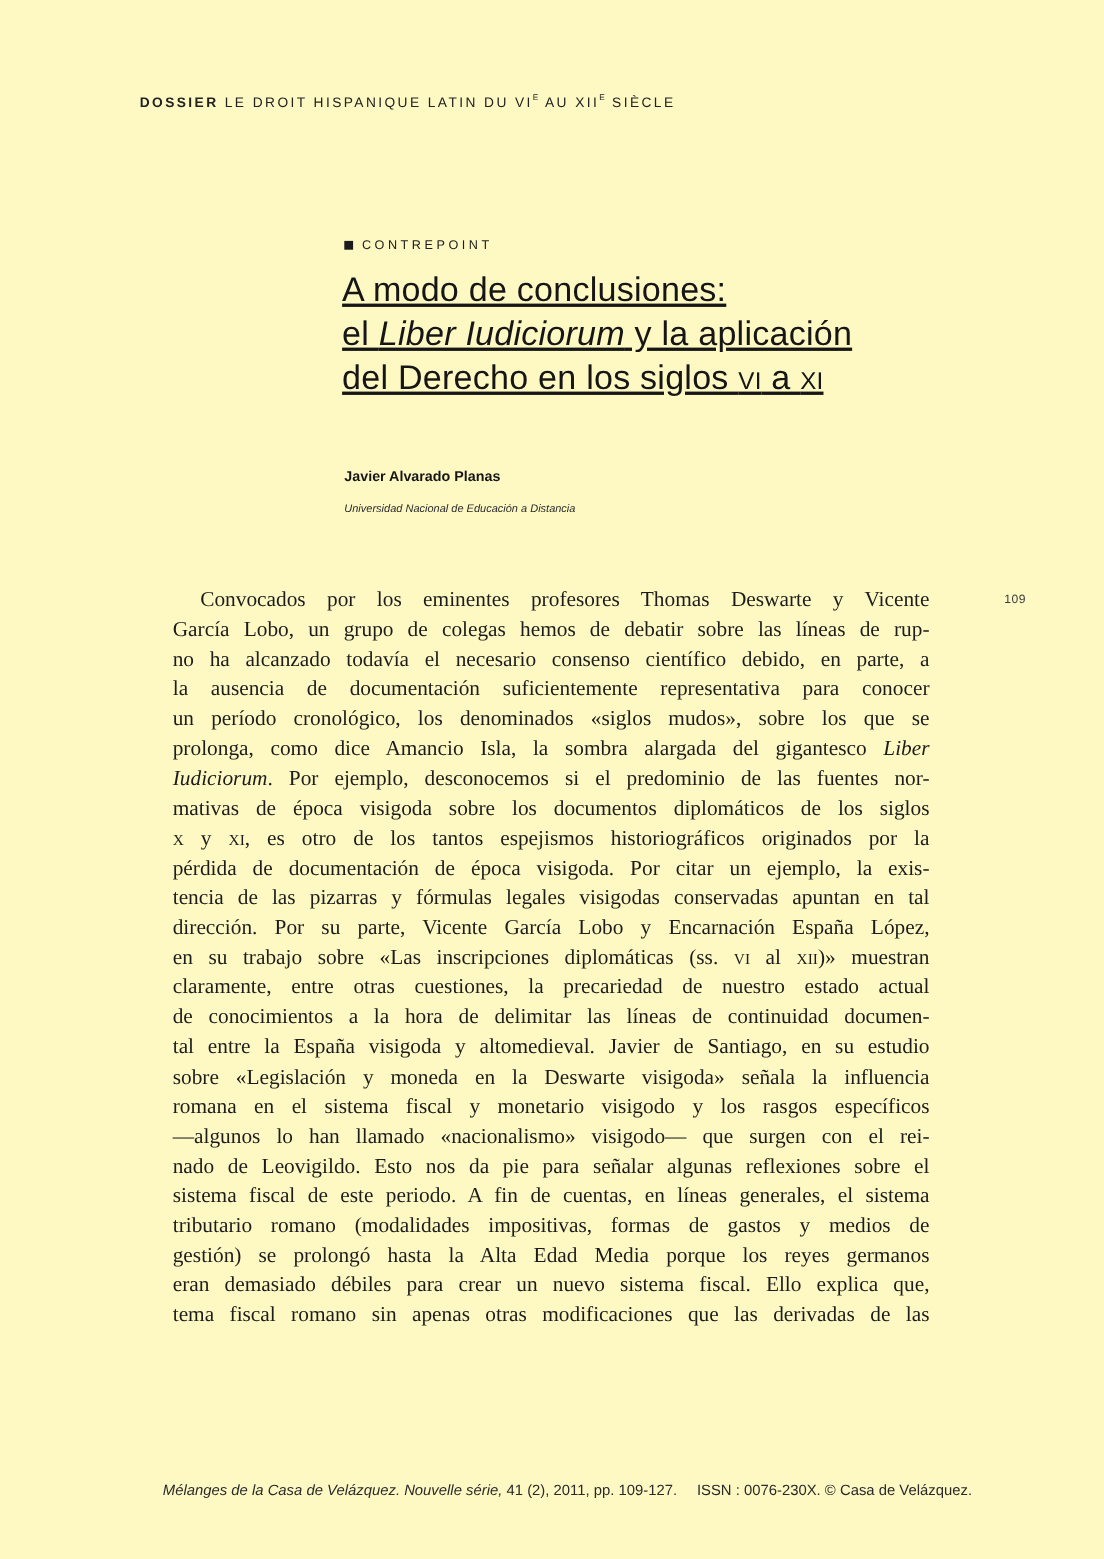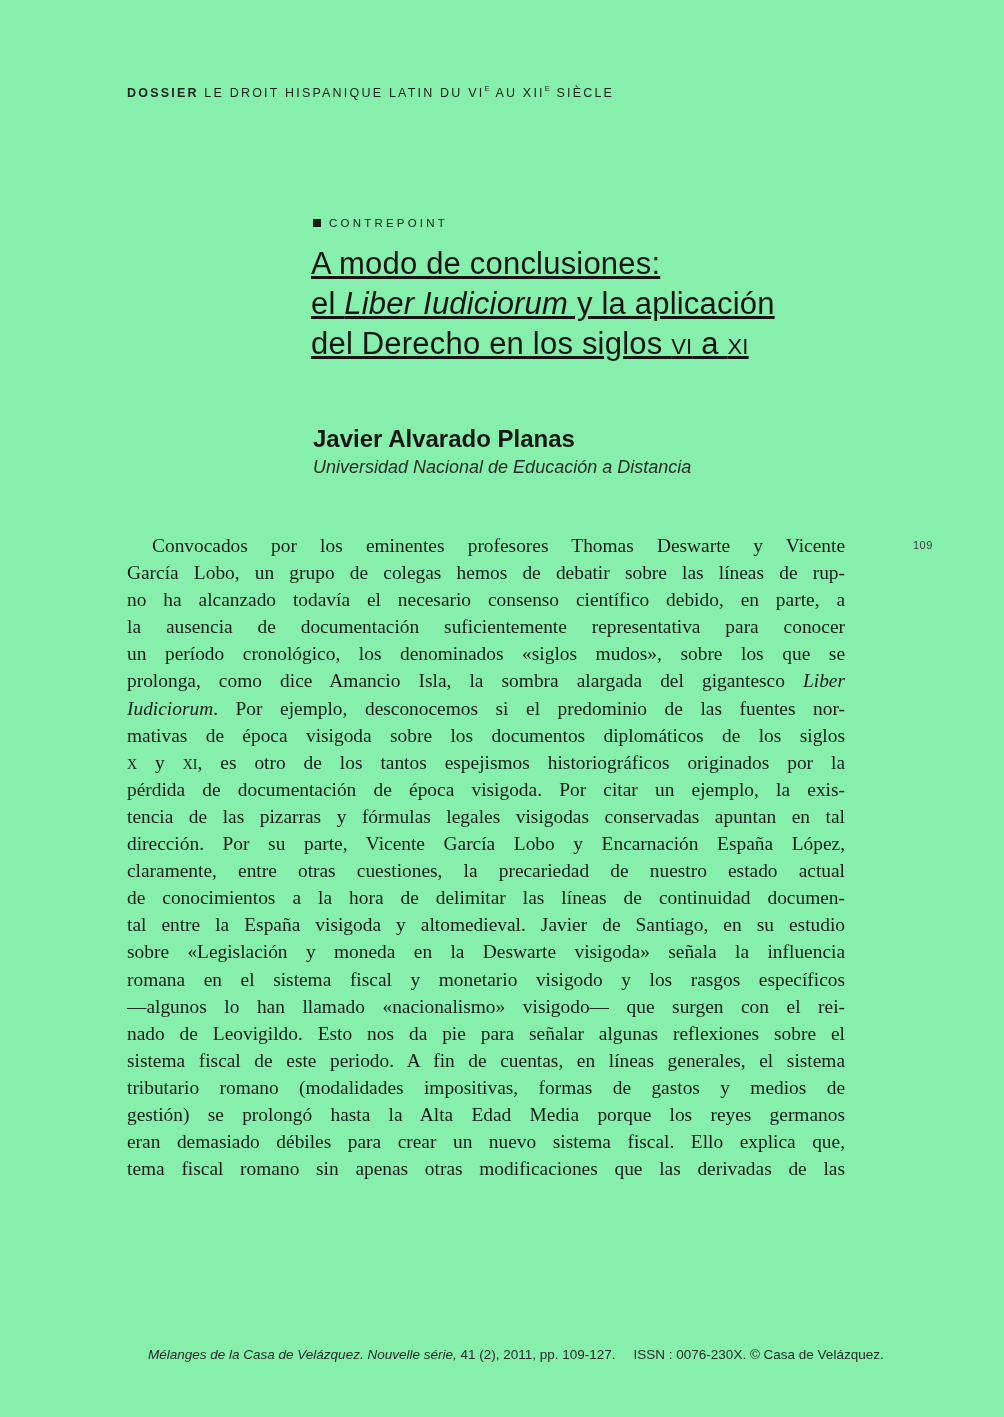--- a/index.html
+++ b/index.html
@@ -1,20 +1,20 @@
 <!DOCTYPE html>
 <html><head>
 <meta charset="utf-8">
 <style>
   html,body{margin:0;padding:0;background:#e8e8e8;}
   .page{
     position:relative;
     width:1004px;height:1417px;
     margin:0 auto;
-    background:#86efac;
+    background:#fef9c3;
     color:#1e1e1e;
     overflow:hidden;
     font-family:"Liberation Sans", sans-serif;
   }
   
   .masthead{
     position:absolute;left:127px;top:84px;
     font-size:12.5px;letter-spacing:2.2px;
     color:#222;white-space:nowrap;
   }
@@ -35,36 +35,37 @@
     position:absolute;left:311px;top:244px;
     margin:0;font-weight:normal;
     font-size:31px;line-height:40px;color:#161616;
     letter-spacing:0.2px;
     text-decoration:underline;
   }
   .title .tline{display:block;}
   
   .author{
     position:absolute;left:313px;top:425px;
-    font-size:24px;font-weight:bold;color:#161616;
+    font-size:13px;font-weight:bold;color:#161616;
   }
   .affiliation{
     position:absolute;left:313px;top:457px;
-    font-size:18px;font-style:italic;color:#2a2a2a;
+    font-size:10px;font-style:italic;color:#2a2a2a;
   }
   
   .body-col{
     position:absolute;left:127px;top:532px;width:718px;
     font-family:"Liberation Serif", serif;
     font-size:19.4px;line-height:27.1px;color:#1c1c1c;
   }
   .bodyline{
     text-align:justify;
     text-align-last:justify;
     white-space:normal;
+    margin-left:30px;
   }
   .bodyline.indent{text-indent:25px;}
   .seg-i{font-style:italic;}
   .seg-sc{font-variant:small-caps;}
   
   .pagenum{
     position:absolute;left:913px;top:539px;
     font-size:11px;color:#3c3c3c;letter-spacing:0.5px;
   }
   
@@ -104,20 +105,21 @@
       <div class="bodyline"><span>no ha alcanzado todavía el necesario consenso científico debido, en parte, a</span></div>
       <div class="bodyline"><span>la ausencia de documentación suficientemente representativa para conocer</span></div>
       <div class="bodyline"><span>un período cronológico, los denominados «siglos mudos», sobre los que se</span></div>
       <div class="bodyline"><span>prolonga, como dice Amancio Isla, la sombra alargada del gigantesco </span><span class="seg-i">Liber</span></div>
       <div class="bodyline"><span class="seg-i">Iudiciorum</span><span>. Por ejemplo, desconocemos si el predominio de las fuentes nor-</span></div>
       <div class="bodyline"><span>mativas de época visigoda sobre los documentos diplomáticos de los siglos</span></div>
       <div class="bodyline"><span class="seg-sc">x</span><span> y </span><span class="seg-sc">xi</span><span>, es otro de los tantos espejismos historiográficos originados por la</span></div>
       <div class="bodyline"><span>pérdida de documentación de época visigoda. Por citar un ejemplo, la exis-</span></div>
       <div class="bodyline"><span>tencia de las pizarras y fórmulas legales visigodas conservadas apuntan en tal</span></div>
       <div class="bodyline"><span>dirección. Por su parte, Vicente García Lobo y Encarnación España López,</span></div>
+      <div class="bodyline"><span>en su trabajo sobre «Las inscripciones diplomáticas (ss. </span><span class="seg-sc">vi</span><span> al </span><span class="seg-sc">xii</span><span>)» muestran</span></div>
       <div class="bodyline"><span>claramente, entre otras cuestiones, la precariedad de nuestro estado actual</span></div>
       <div class="bodyline"><span>de conocimientos a la hora de delimitar las líneas de continuidad documen-</span></div>
       <div class="bodyline"><span>tal entre la España visigoda y altomedieval. Javier de Santiago, en su estudio</span></div>
       <div class="bodyline"><span>sobre «Legislación y moneda en la Deswarte visigoda» señala la influencia</span></div>
       <div class="bodyline"><span>romana en el sistema fiscal y monetario visigodo y los rasgos específicos</span></div>
       <div class="bodyline"><span>—algunos lo han llamado «nacionalismo» visigodo— que surgen con el rei-</span></div>
       <div class="bodyline"><span>nado de Leovigildo. Esto nos da pie para señalar algunas reflexiones sobre el</span></div>
       <div class="bodyline"><span>sistema fiscal de este periodo. A fin de cuentas, en líneas generales, el sistema</span></div>
       <div class="bodyline"><span>tributario romano (modalidades impositivas, formas de gastos y medios de</span></div>
       <div class="bodyline"><span>gestión) se prolongó hasta la Alta Edad Media porque los reyes germanos</span></div>

